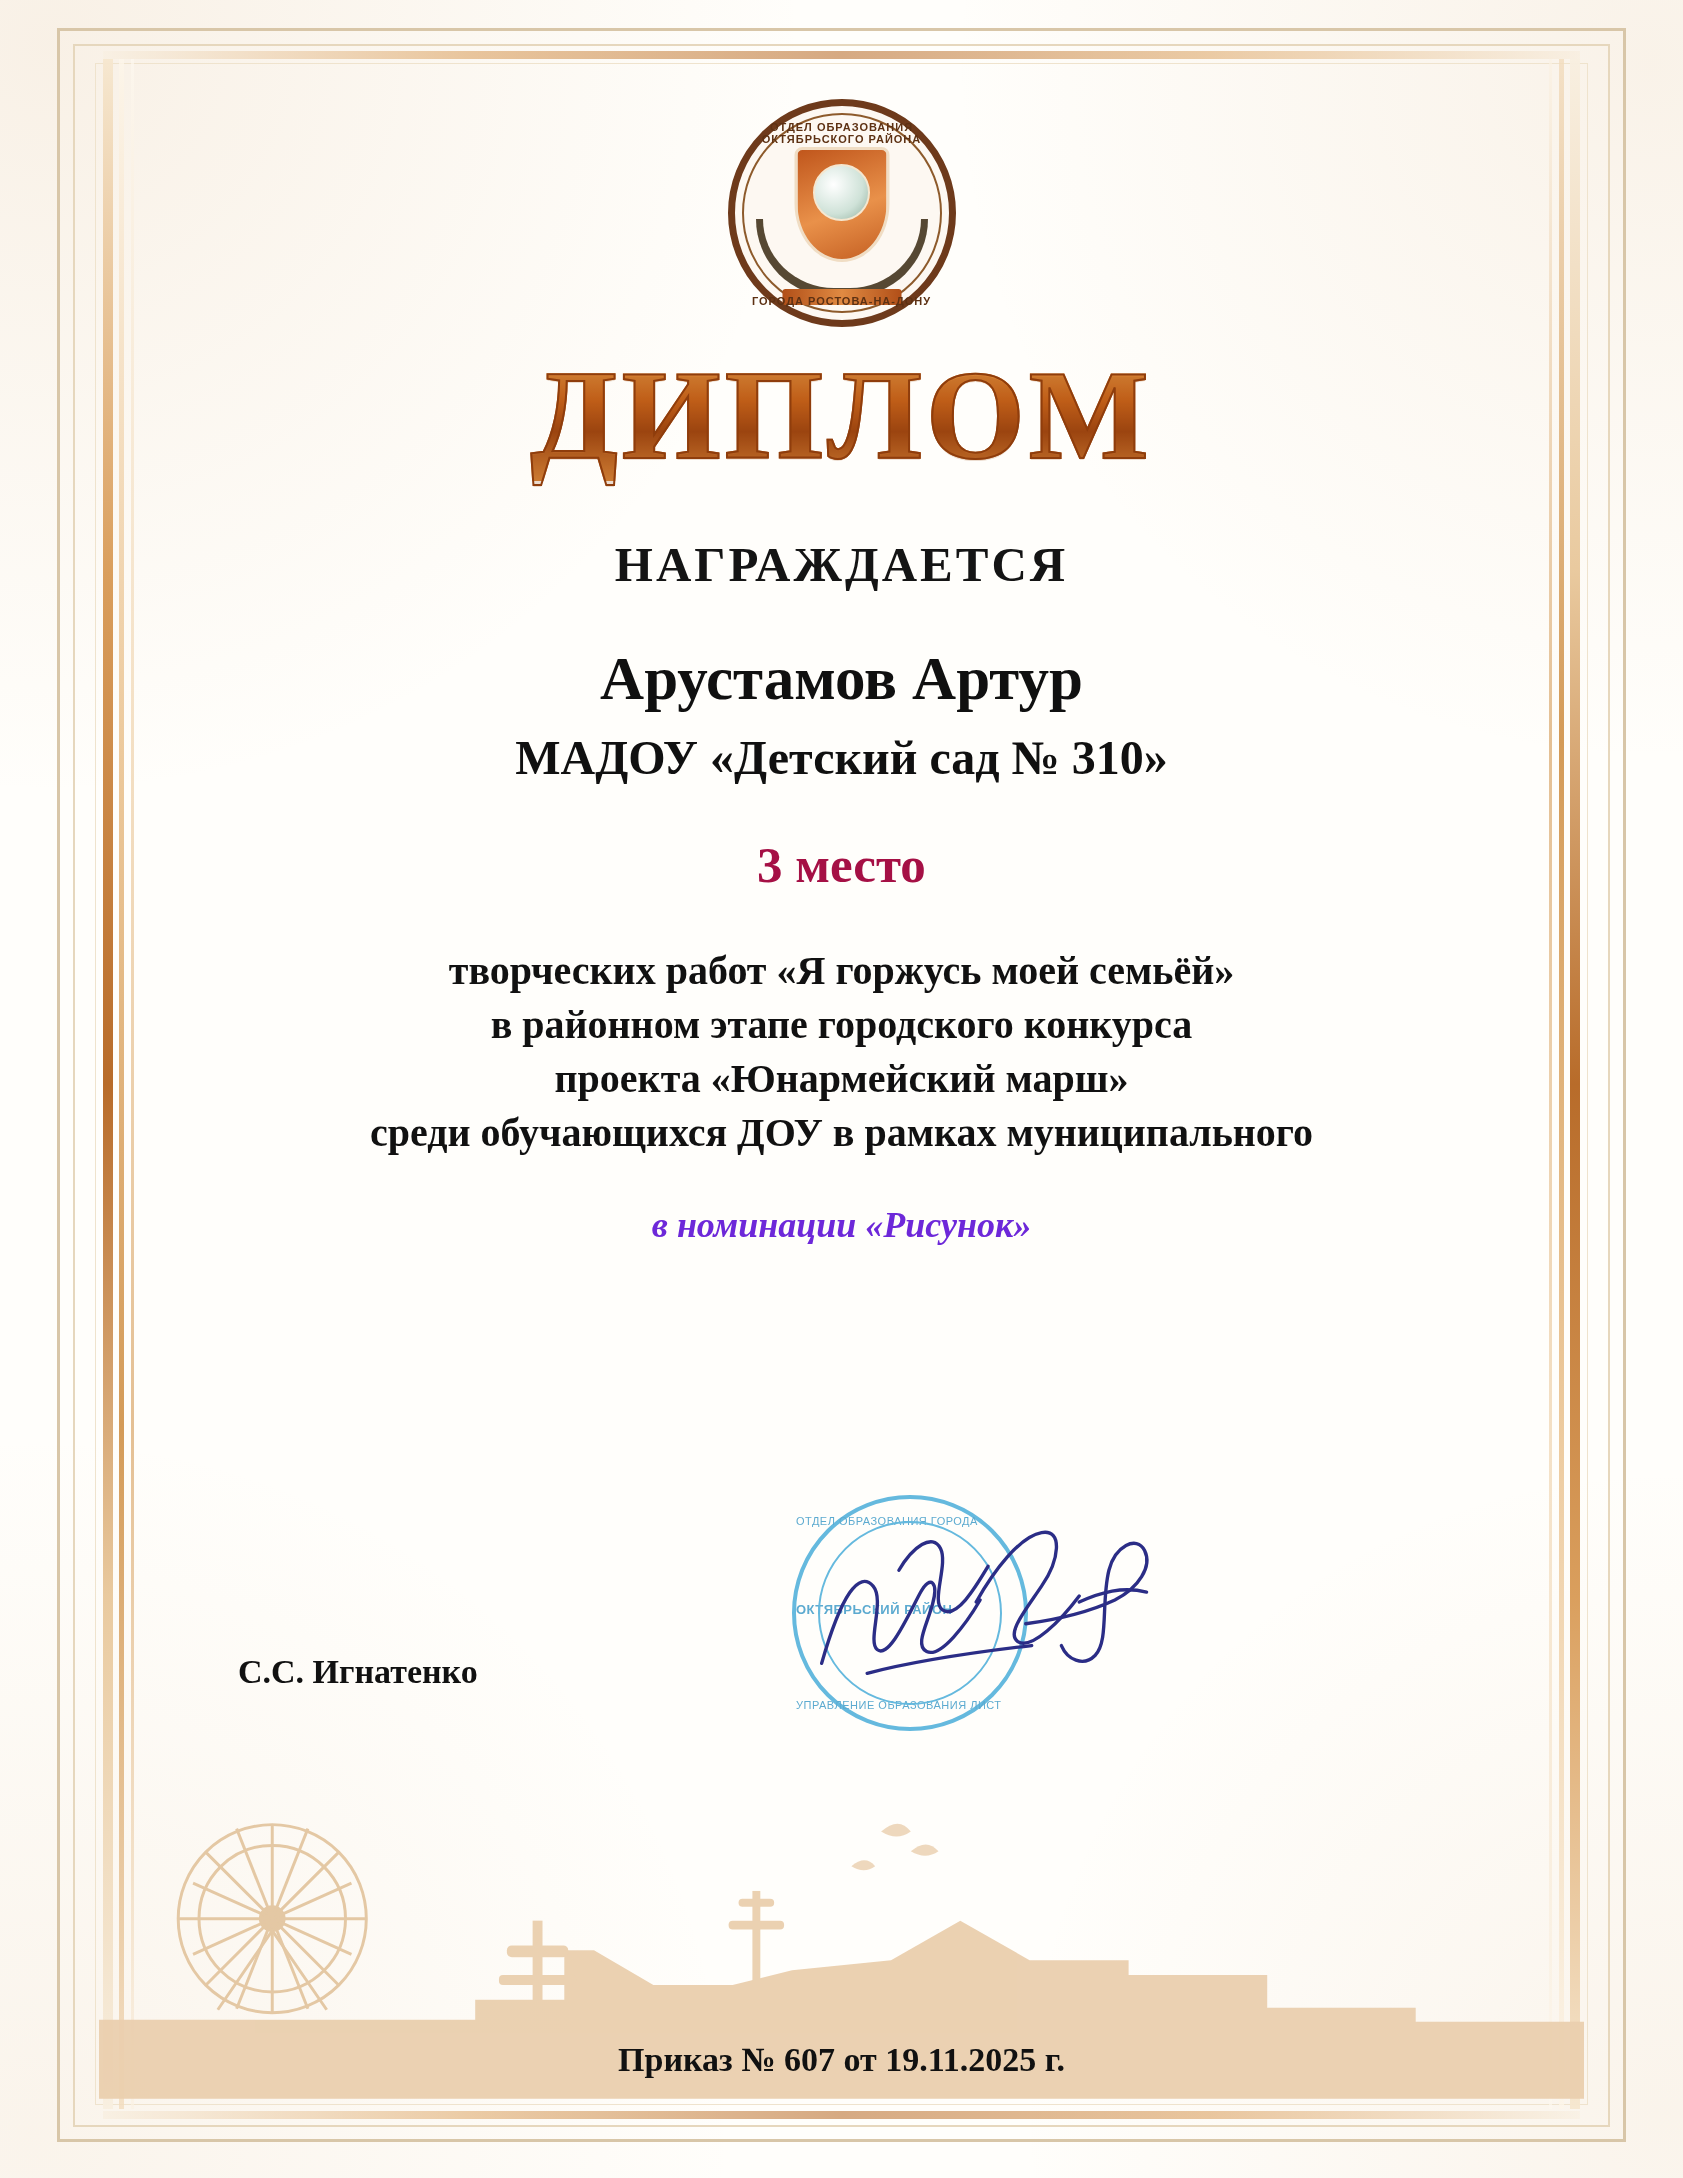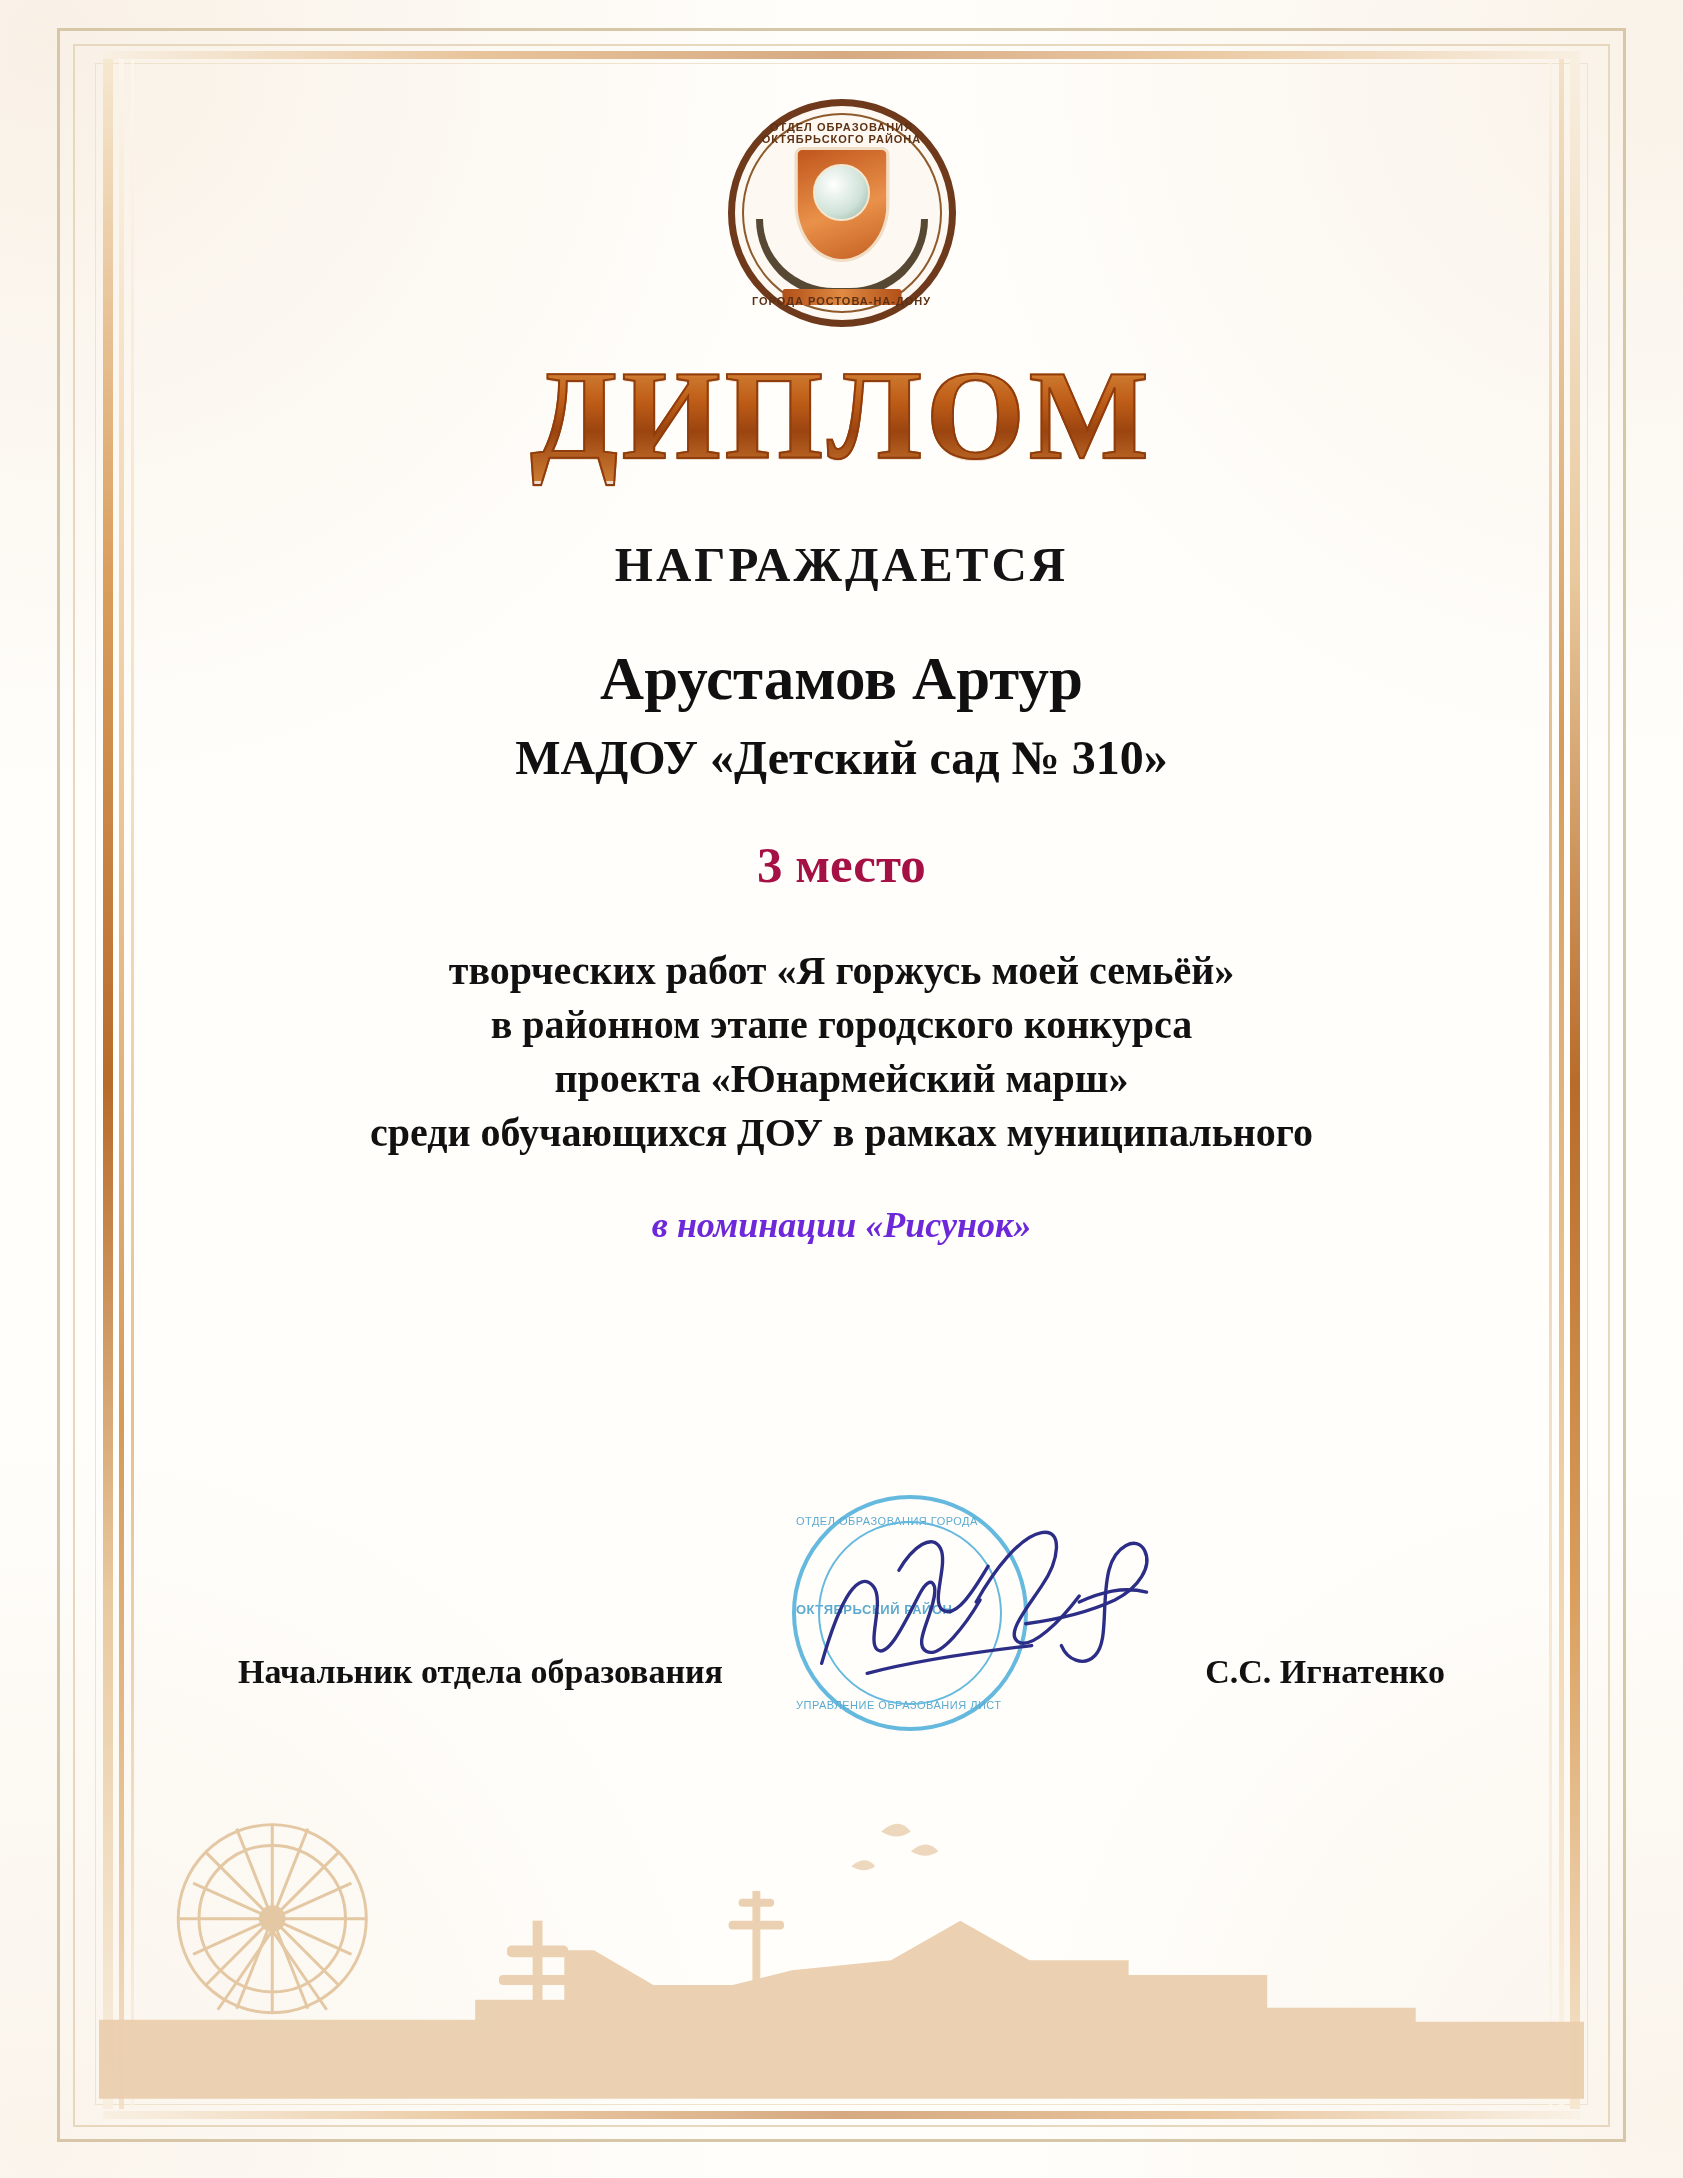--- a/index.html
+++ b/index.html
@@ -404,19 +404,19 @@
       <path d="M196 128 C214 96, 240 62, 262 58 C284 54, 280 86, 262 112 C246 136, 226 160, 238 168
                C252 177, 282 146, 300 122"></path>
       <path d="M246 150 C276 146, 306 140, 336 126 C360 114, 374 92, 366 76 C358 60, 336 72, 330 96
                C322 128, 330 168, 316 182 C304 194, 288 186, 282 172"></path>
       <path d="M300 128 C322 118, 344 112, 368 118"></path>
       <path d="M86 200 C140 186, 200 178, 252 172"></path>
     </g>
   </svg>
 
   <div class="sign-row">
-    <div class="sign-title">Начальник отдела образования</div>
     <div class="sign-name">С.С. Игнатенко</div>
   </div>
 
+  <div class="order">Приказ № 607 от 19.11.2025 г.</div>
 
 </div>
 
 
 </body></html>

